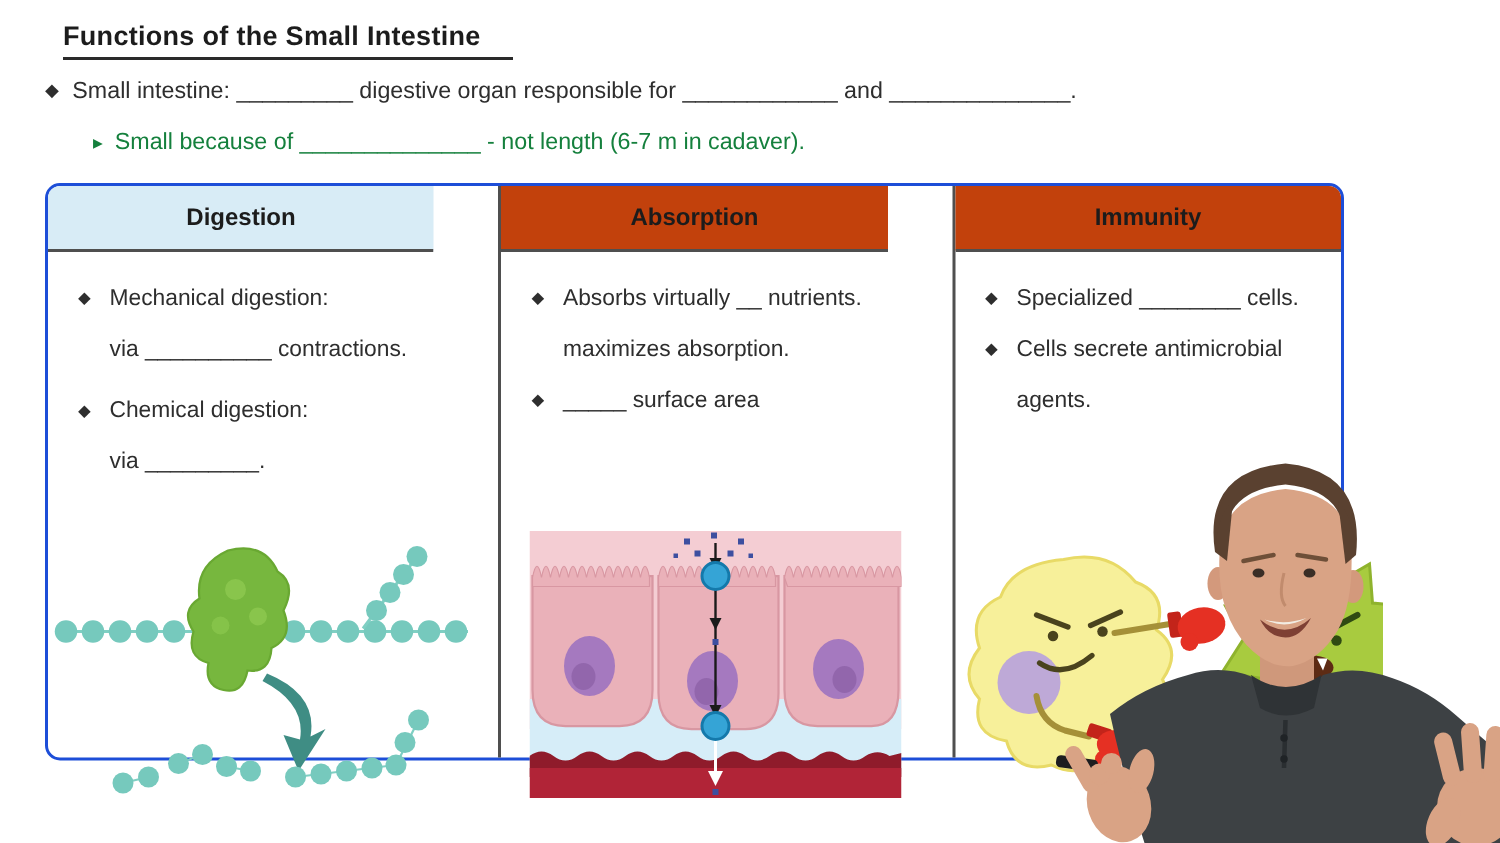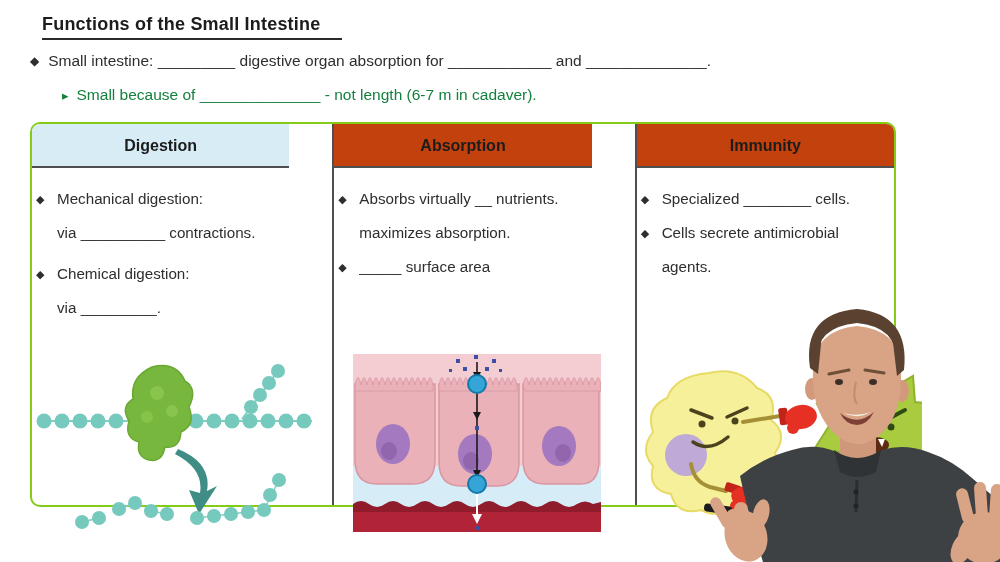--- a/index.html
+++ b/index.html
@@ -8,31 +8,31 @@
 
   .title { position:absolute; left:30px; top:14px; font-size:18px; font-weight:bold; color:#1c1c1c;
            border-bottom:2px solid #2a2a2a; padding:0 22px 3px 0; letter-spacing:0.2px;margin-left:12px; }
 
   .top-bullet { position:absolute; left:30px; font-size:15.5px; color:#2e2e2e; white-space:nowrap; }
   .top-bullet .dia { font-size:12px; margin-right:9px; position:relative; top:-1px; }
   .sub-bullet { position:absolute; left:62px; font-size:15.5px; color:#15803d; white-space:nowrap; }
   .sub-bullet .tri { font-size:13px; margin-right:8px; }
 
   .ftable { position:absolute; left:30px; top:122px; width:866px; height:385px;
-            border:2px solid #84cc16; border-radius:10px; display:flex; background:#fff;gap:43px; }
+            border:2px solid #1d4ed8; border-radius:10px; display:flex; background:#fff;gap:43px; }
   .fcol { flex:1 1 0; display:flex; flex-direction:column; min-width:0; }
   .fcol + .fcol { border-left:2px solid #4f4f4f; }
   .hdr { height:44px; line-height:44px; text-align:center; font-weight:bold; font-size:16px;
          color:#1c1c1c; border-bottom:2px solid #4f4f4f; }
   .fcol:first-child .hdr { border-top-left-radius:8px; }
   .fcol:last-child  .hdr { border-top-right-radius:8px; }
   .hdr.c0 { background:#d8ecf6; }
   .hdr.c1 { background:#c2410c; }
   .hdr.c2 { background:#c2410c; }
-  .cellbody { position:relative; flex:1; padding:14px 10px 0 4px; }
+  .cellbody { position:relative; flex:1; padding:14px 10px 0 20px; }
   .cline { font-size:15.2px; color:#2e2e2e; line-height:34px; white-space:nowrap; }
   .cline .dia { display:inline-block; width:21px; font-size:11px; vertical-align:1px; }
   .cline.cont { padding-left:21px; }
   .cline.gap { margin-top:7px; }
 
   .illus { position:absolute; }
   .illus svg { display:block; width:100%; height:100%; }
   .illus-digest { left:4px; top:190px; width:278px; height:182px; }
   .illus-absorb { left:19px; top:186px; width:248px; height:178px; }
   .illus-immune { left:2px; top:190px; width:283px; height:175px; }
@@ -41,21 +41,21 @@
   .person svg { display:block; width:100%; height:100%; }
 </style>
 </head>
 <body>
 
 <div class="page">
 
   <div class="title">Functions of the Small Intestine</div>
 
   <div class="top-bullet" style="top:52px;">
-    <span class="dia">◆</span><span>Small intestine: _________ digestive organ absorption for ____________ and ______________.</span>
+    <span class="dia">◆</span><span>Small intestine: _________ digestive organ responsible for ____________ and ______________.</span>
   </div>
   <div class="sub-bullet" style="top:86px;">
     <span class="tri">▸</span><span>Small because of ______________ - not length (6-7 m in cadaver).</span>
   </div>
 
   <div class="ftable">
 
     <div class="fcol">
       <div class="hdr c0">Digestion</div>
       <div class="cellbody">

